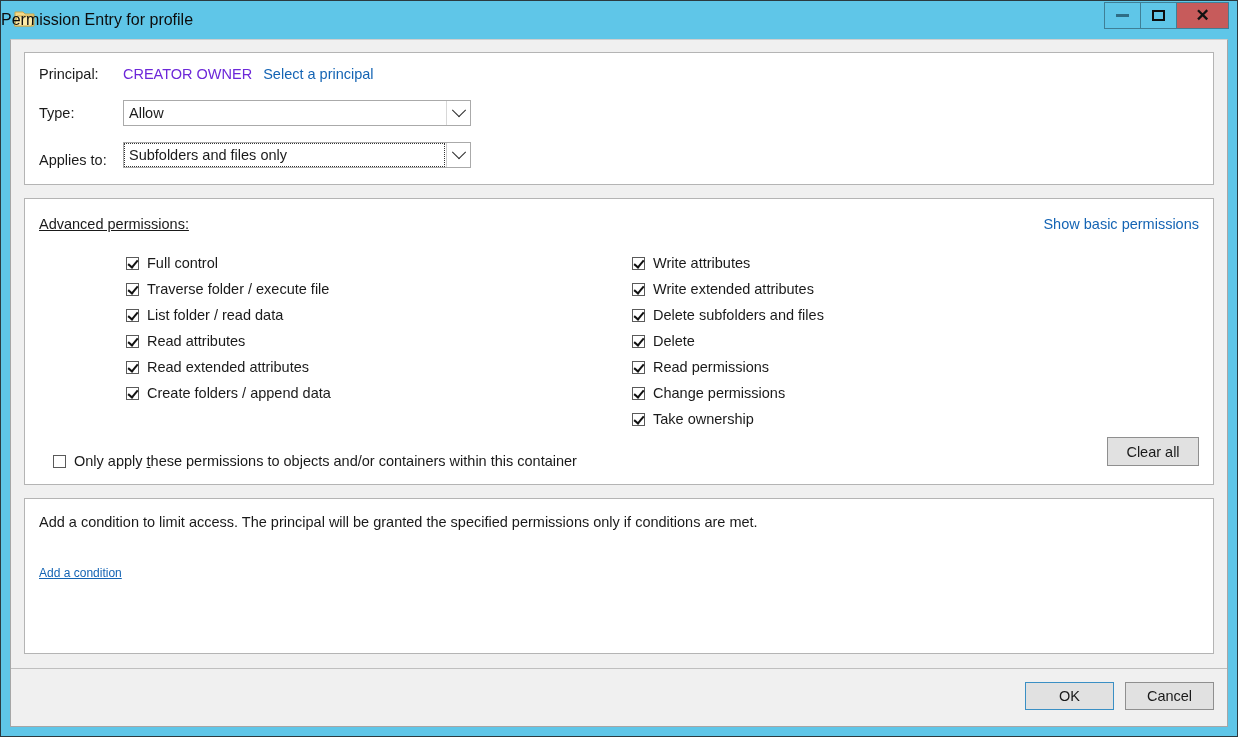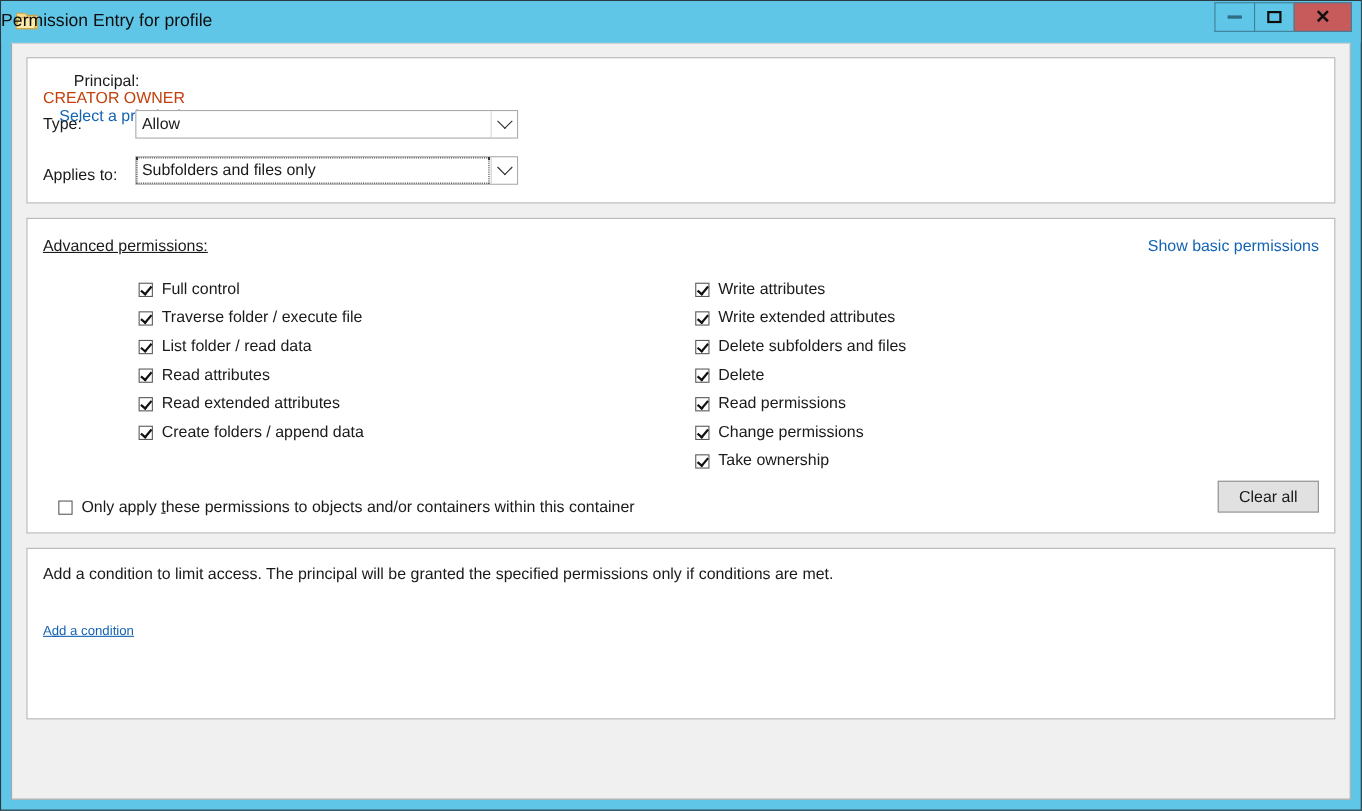--- a/index.html
+++ b/index.html
@@ -119,32 +119,32 @@
   #panel-permissions { height: 287px; margin-bottom: 13px; }
   #panel-conditions { height: 156px; }
 
   
   .field-row {
     display: flex;
     align-items: center;
     position: absolute;
     left: 14px;
   }
-  #row-principal { top: 13px; flex-direction: column; }
+  #row-principal { top: 13px; }
   #row-type { top: 47px; }
   #row-applies { top: 89px; align-items: flex-end; }
 
   .field-label {
     width: 84px;
     font-size: 14.5px;
     color: #1a1a1a;
   }
   .field-value {
     font-size: 14.5px;
-    color: #c2410c;
+    color: #6d28d9;
     margin-right: 11px;
   }
   .link {
     font-size: 14.5px;
     color: #1464b4;
     cursor: pointer;
   }
   .accel { text-decoration: underline; }
 
   .combo {
@@ -432,15 +432,19 @@
         <button id="clear-all">Clear all</button>
       </div>
 
       <div class="panel" id="panel-conditions">
         <div id="cond-text">Add a condition to limit access. The principal will be granted the specified permissions only if conditions are met.</div>
         <div id="add-condition"><span>A</span><span class="accel">d</span><span>d a condition</span></div>
       </div>
 
     </div>
 
+    <div id="footer">
+      <button class="dlgbtn" id="btn-ok">OK</button>
+      <button class="dlgbtn" id="btn-cancel">Cancel</button>
+    </div>
 
   </div>
 </div>
 
 </body></html>

